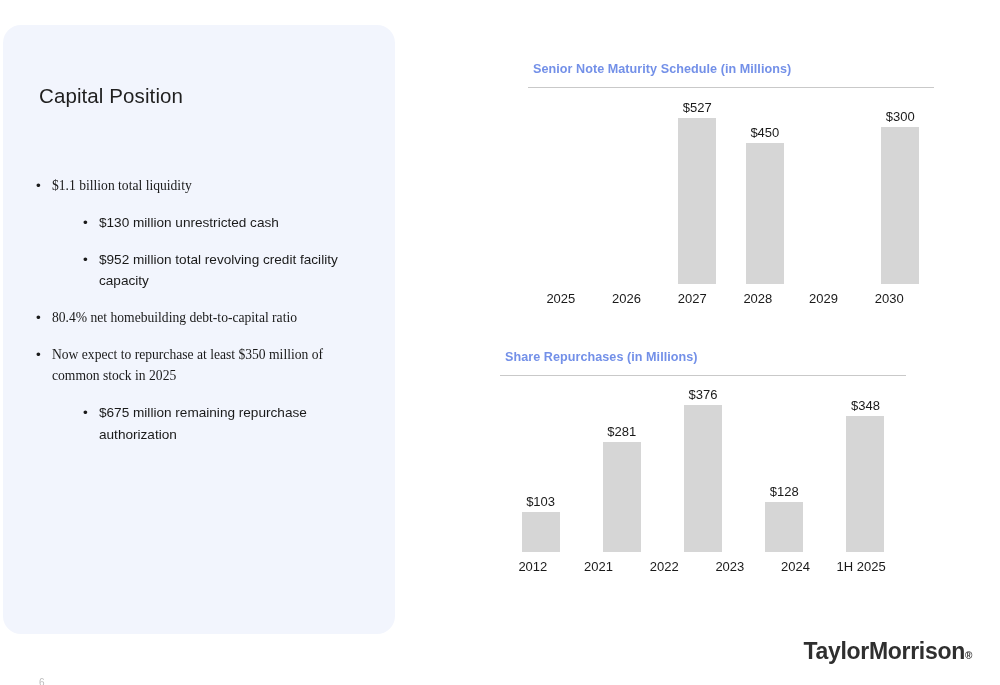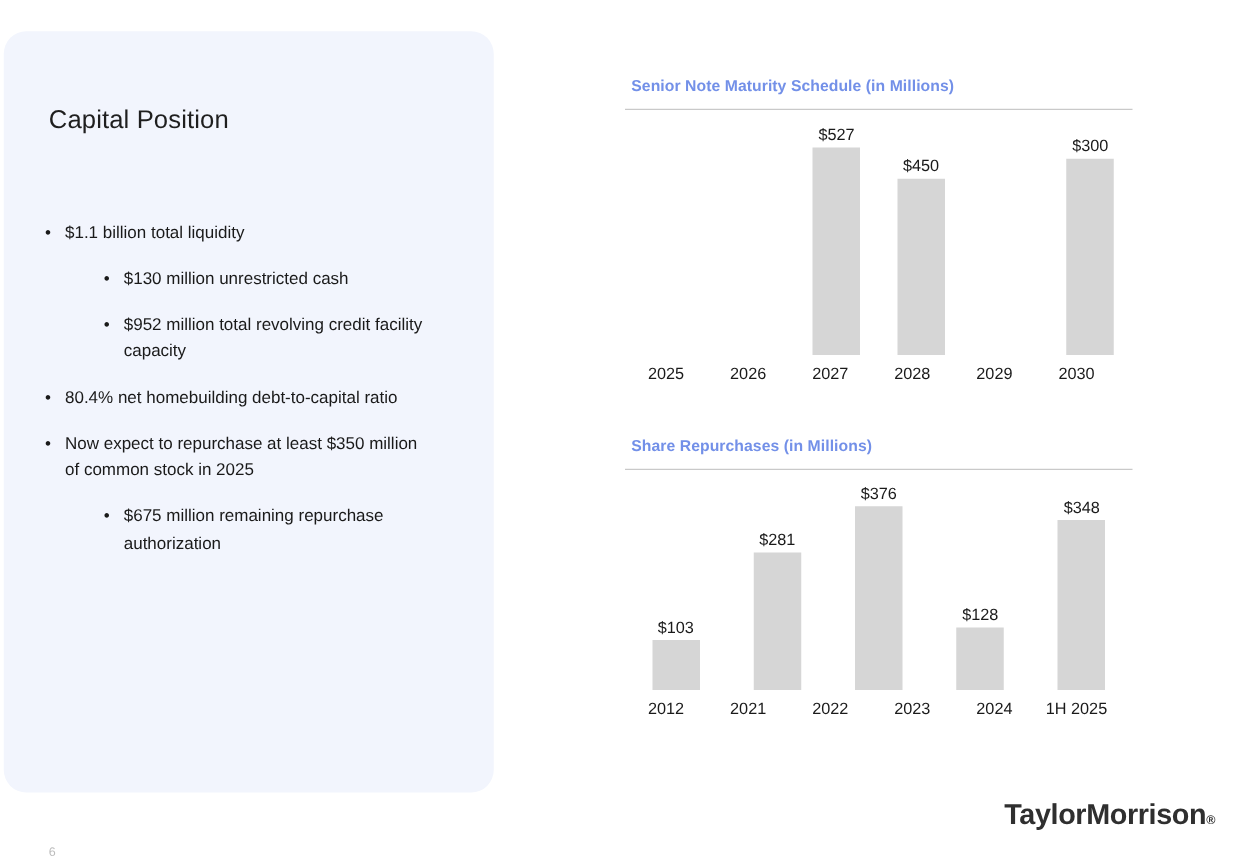--- a/index.html
+++ b/index.html
@@ -56,37 +56,37 @@
     width: 16px;
     text-align: left;
     font-size: 13.6px;
     line-height: 1.55;
     color: #1a1a1a;
   }
   .bullet .btext {
     flex: 1 1 auto;
   }
   .bullet-l2 .btext { max-width: 270px; }
-  .bullet-l1 .btext { max-width: 290px; }
+  .bullet-l1 .btext { max-width: 290px; font-family: Liberation Serif, serif; }
 
   #page-number {
     position: absolute;
     left: 36px;
     top: 652px;
     font-size: 10px;
     color: #bcbcbc;
   }
 
   
   .chart-block {
     position: absolute;
     left: 500px;
     width: 406px;
   }
-  #chart-1 { top: 62px; }
+  #chart-1 { top: 62px; margin-left: 28px; }
   #chart-2 { top: 350px; }
 
   .chart-title {
     font-size: 12.6px;
     font-weight: bold;
     color: #7390e8;
     letter-spacing: 0.05px;
     margin: 0 0 11px 5px;
     white-space: nowrap;
   }

